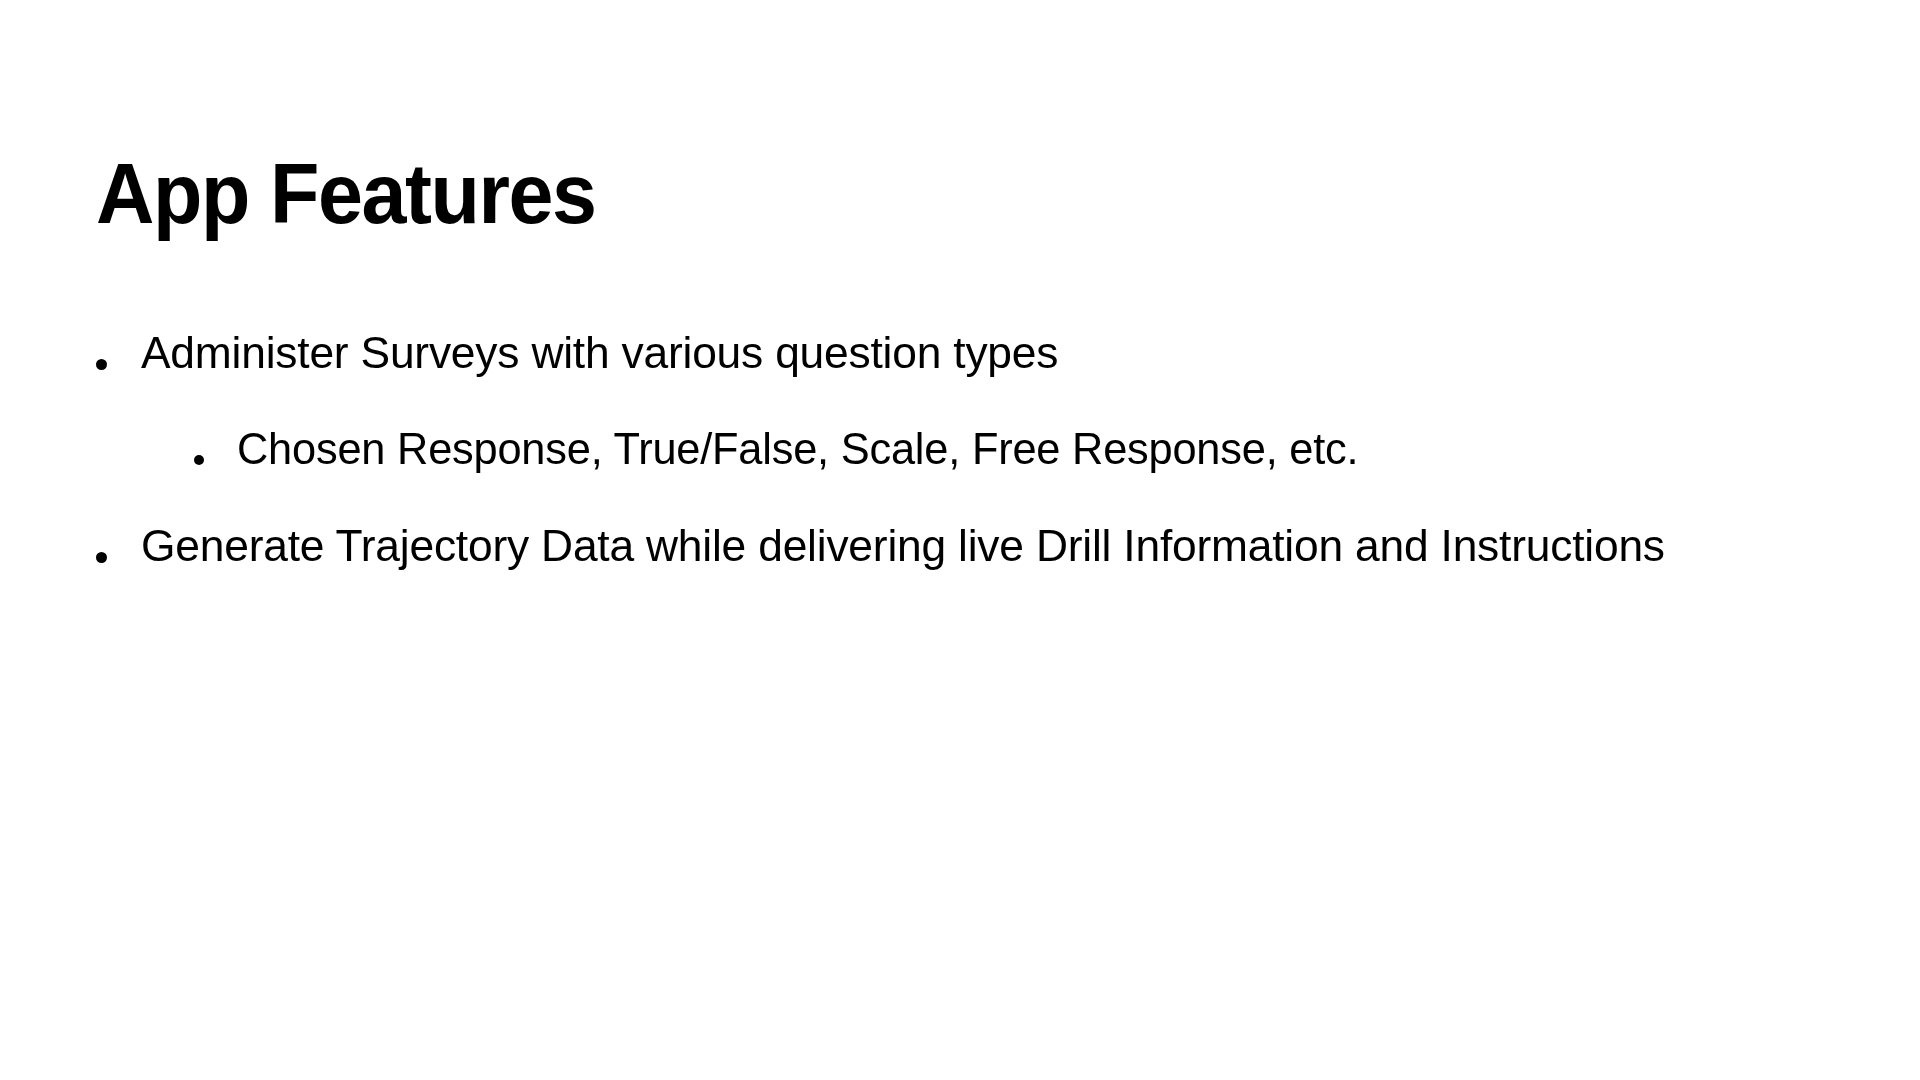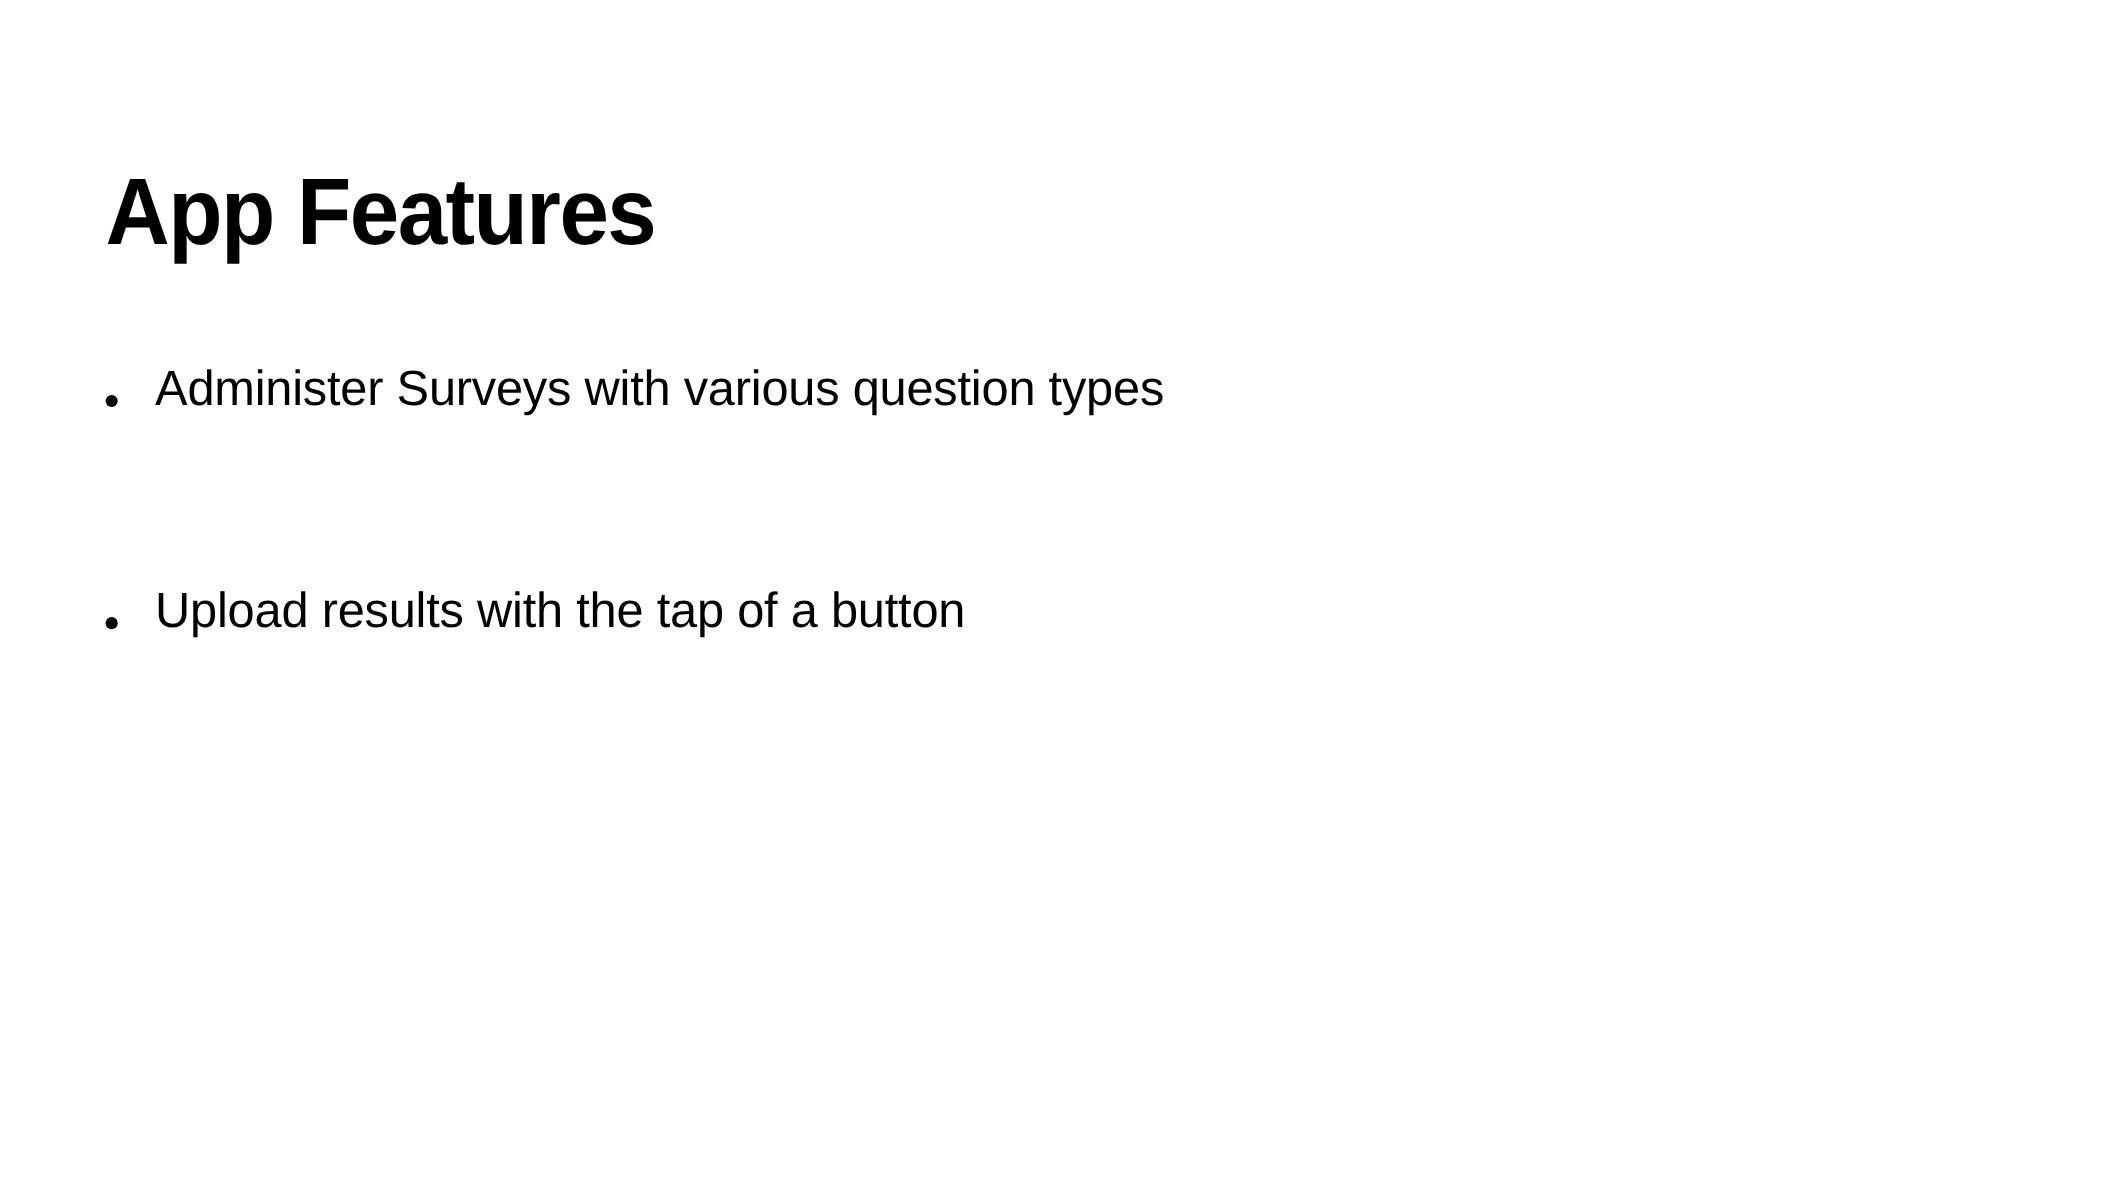--- a/index.html
+++ b/index.html
@@ -113,26 +113,30 @@
 
   <div class="body-list">
 
     <div class="bullet-row level-1">
       <span class="bullet-dot"></span>
       <span class="bullet-text">Administer Surveys with various question types</span>
     </div>
 
     <div class="spacer-1"></div>
 
+    <div class="bullet-row level-2">
+      <span class="bullet-dot"></span>
+      <span class="bullet-text">Chosen Response, True/False, Scale, Free Response, etc.</span>
+    </div>
 
     <div class="spacer-2"></div>
 
+    <div class="bullet-row level-1">
+      <span class="bullet-dot"></span>
+      <span class="bullet-text">Generate Trajectory Data while delivering live Drill Information and Instructions</span>
+    </div>
 
     <div class="spacer-3"></div>
 
-    <div class="bullet-row level-1">
-      <span class="bullet-dot"></span>
-      <span class="bullet-text">Upload results with the tap of a button</span>
-    </div>
 
   </div>
 
 </div>
 
 </body></html>

